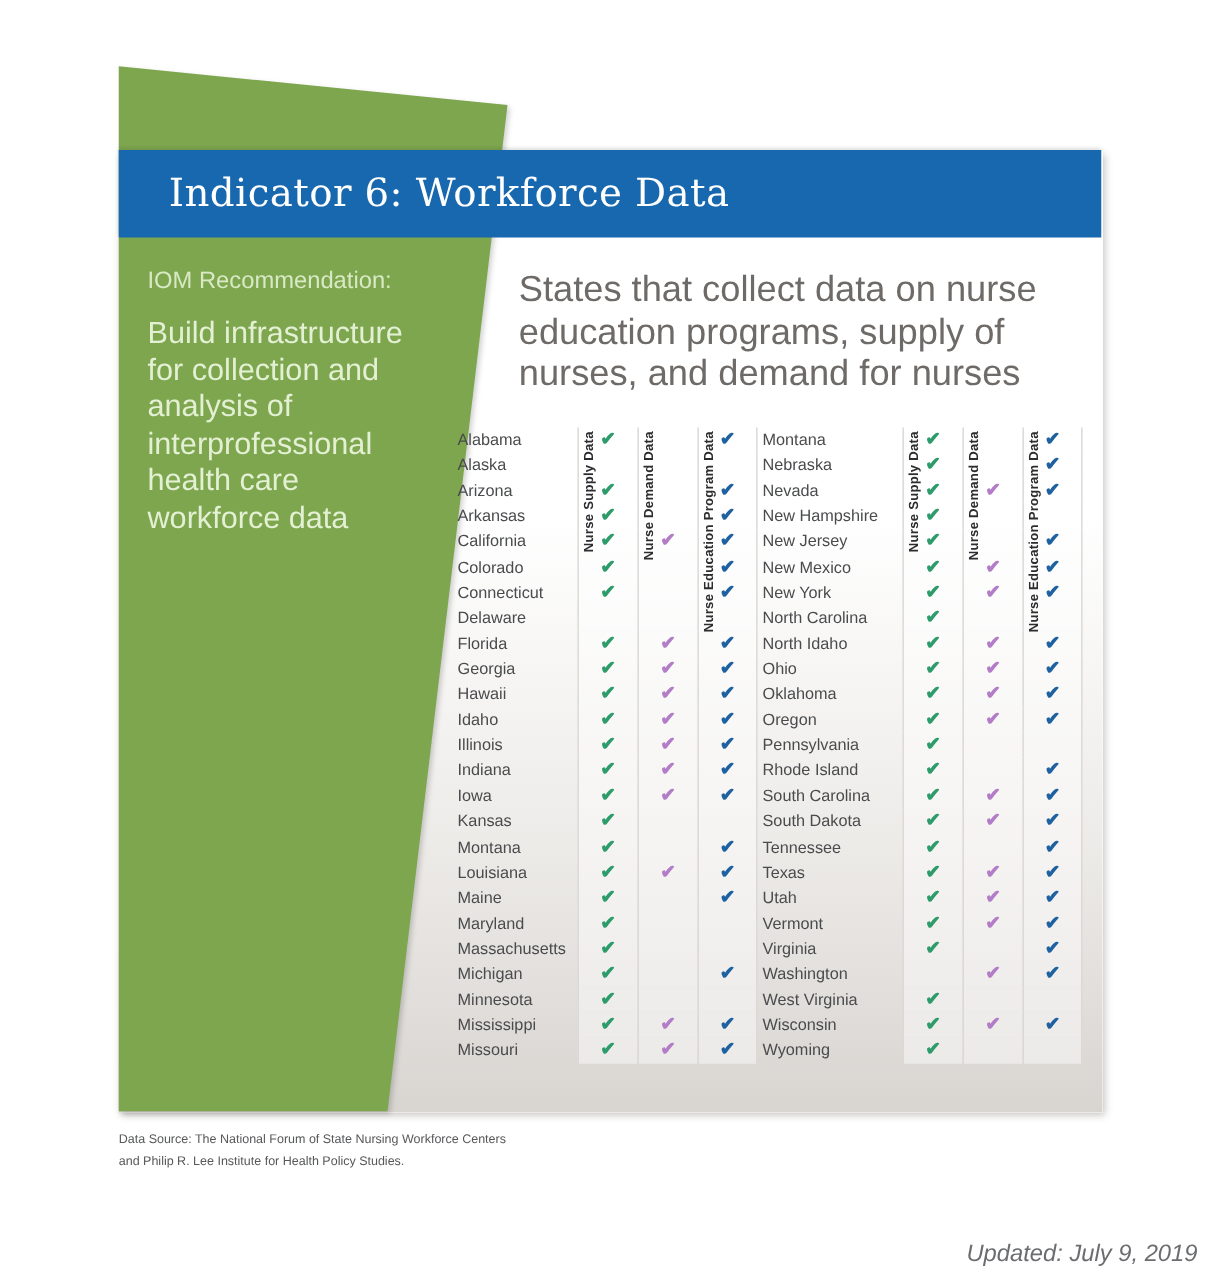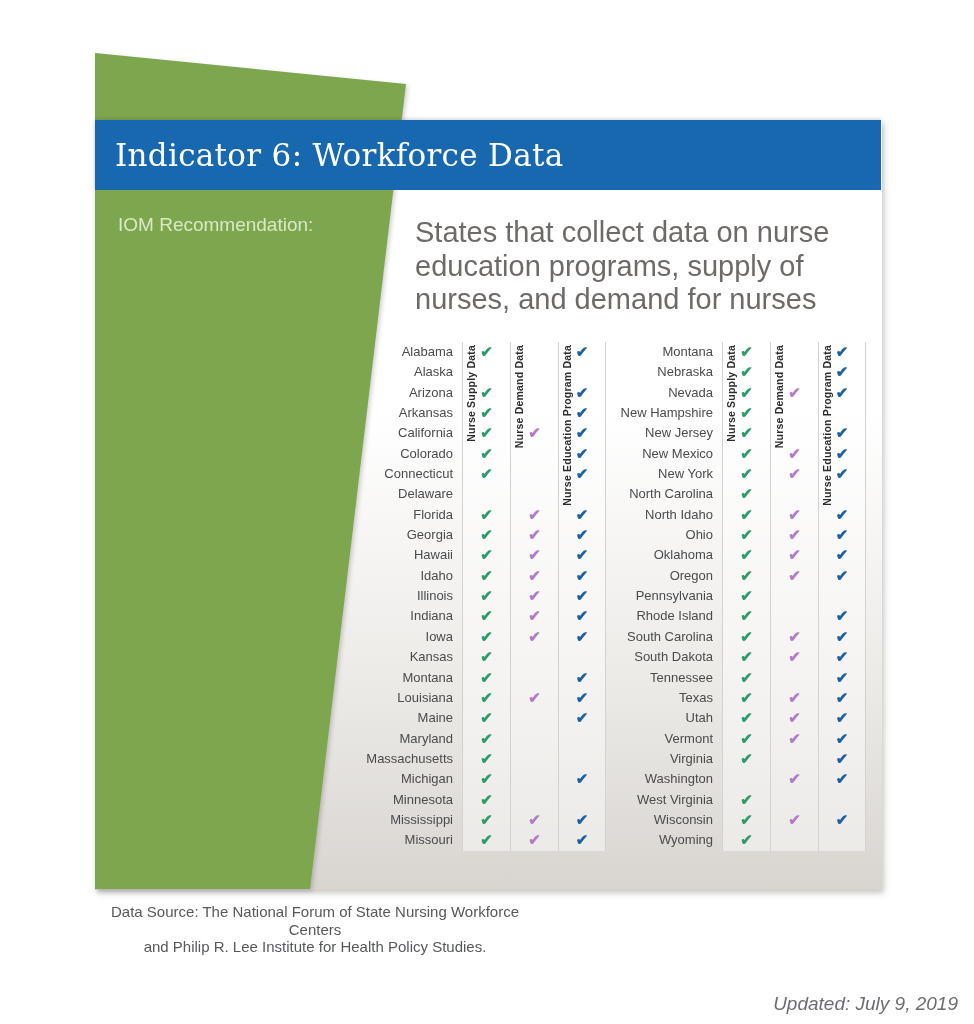--- a/index.html
+++ b/index.html
@@ -20,21 +20,21 @@
   svg.green-shape{position:absolute;left:0;top:0;pointer-events:none;}
 
   
   .banner{
     position:absolute;left:95px;top:120px;width:786px;height:70px;
     background:var(--banner-blue,#1768AE);
     box-shadow:0 -2px 3px rgba(0,0,0,0.10);
   }
   .banner .title{
     font-family:"DejaVu Serif", serif;
-    color:#ffffff;font-size:31px;line-height:70px;padding-left:20px;
+    color:#ffffff;font-size:31px;line-height:70px;padding-left:40px;
     letter-spacing:0.3px;white-space:nowrap;
   }
 
   .flag-label{
     position:absolute;left:131px;top:86px;
     font-family:"DejaVu Serif", serif;font-size:19px;color:#EAF2DB;letter-spacing:0.4px;
   }
 
   .sidebar-kicker{
     position:absolute;left:118px;top:214px;width:240px;
@@ -50,21 +50,21 @@
     font-size:29px;line-height:33.5px;color:#6E6A67;white-space:pre-line;
   }
 
   
   .tbl{
     position:absolute;top:342px;display:grid;grid-auto-rows:20.35px;
   }
   #table-left{left:366px;grid-template-columns:96px 48px 48px 48px;}
   #table-right{left:610px;grid-template-columns:112px 48px 48px 48px;}
   .st{
-    text-align:right;padding-right:9px;font-size:13px;line-height:20.35px;
+    padding-right:9px;font-size:13px;line-height:20.35px;
     color:#4A4B4D;white-space:nowrap;
   }
   .cc{
     border-left:1px solid #d5d2ce;background:rgba(255,255,255,0.45);
     text-align:center;line-height:20.35px;
   }
   .cc.last{border-right:1px solid #d5d2ce;}
   .ck{font-size:15px;font-weight:700;}
 
   .colhead{
@@ -75,21 +75,21 @@
   }
   #table-left .colhead.h0{left:99px;}
   #table-left .colhead.h1{left:147px;}
   #table-left .colhead.h2{left:195px;}
   #table-right .colhead.h0{left:115px;}
   #table-right .colhead.h1{left:163px;}
   #table-right .colhead.h2{left:211px;}
 
   .footer-source{
     position:absolute;left:95px;top:903px;width:440px;
-    font-size:15px;line-height:17.5px;color:#57585A;white-space:pre-line;text-align:center;
+    font-size:10px;line-height:17.5px;color:#57585A;white-space:pre-line;
   }
   .updated{
     position:absolute;right:16px;top:993px;
     font-size:19px;font-style:italic;color:#6C6D70;
   }
 </style>
 </head>
 <body>
 
 <div class="stage">
@@ -99,20 +99,26 @@
   <svg class="green-shape" width="974" height="1024" viewBox="0 0 974 1024" aria-hidden="true">
     <polygon points="95,53 406,84 310,889 95,889" fill="#7DA64F" style="filter:drop-shadow(2px 2px 2px rgba(0,0,0,0.18));"></polygon>
   </svg>
 
 
   <div class="banner">
     <div class="title">Indicator 6: Workforce Data</div>
   </div>
 
   <div class="sidebar-kicker">IOM Recommendation:</div>
+  <div class="sidebar-body">Build infrastructure
+for collection and
+analysis of
+interprofessional
+health care
+workforce data</div>
 
   <div class="heading">States that collect data on nurse
 education programs, supply of
 nurses, and demand for nurses</div>
 
   <div class="tbl" id="table-left">
     <div class="colhead h0">Nurse Supply Data</div>
     <div class="colhead h1">Nurse Demand Data</div>
     <div class="colhead h2">Nurse Education Program Data</div>
   <div class="st">Alabama</div>

